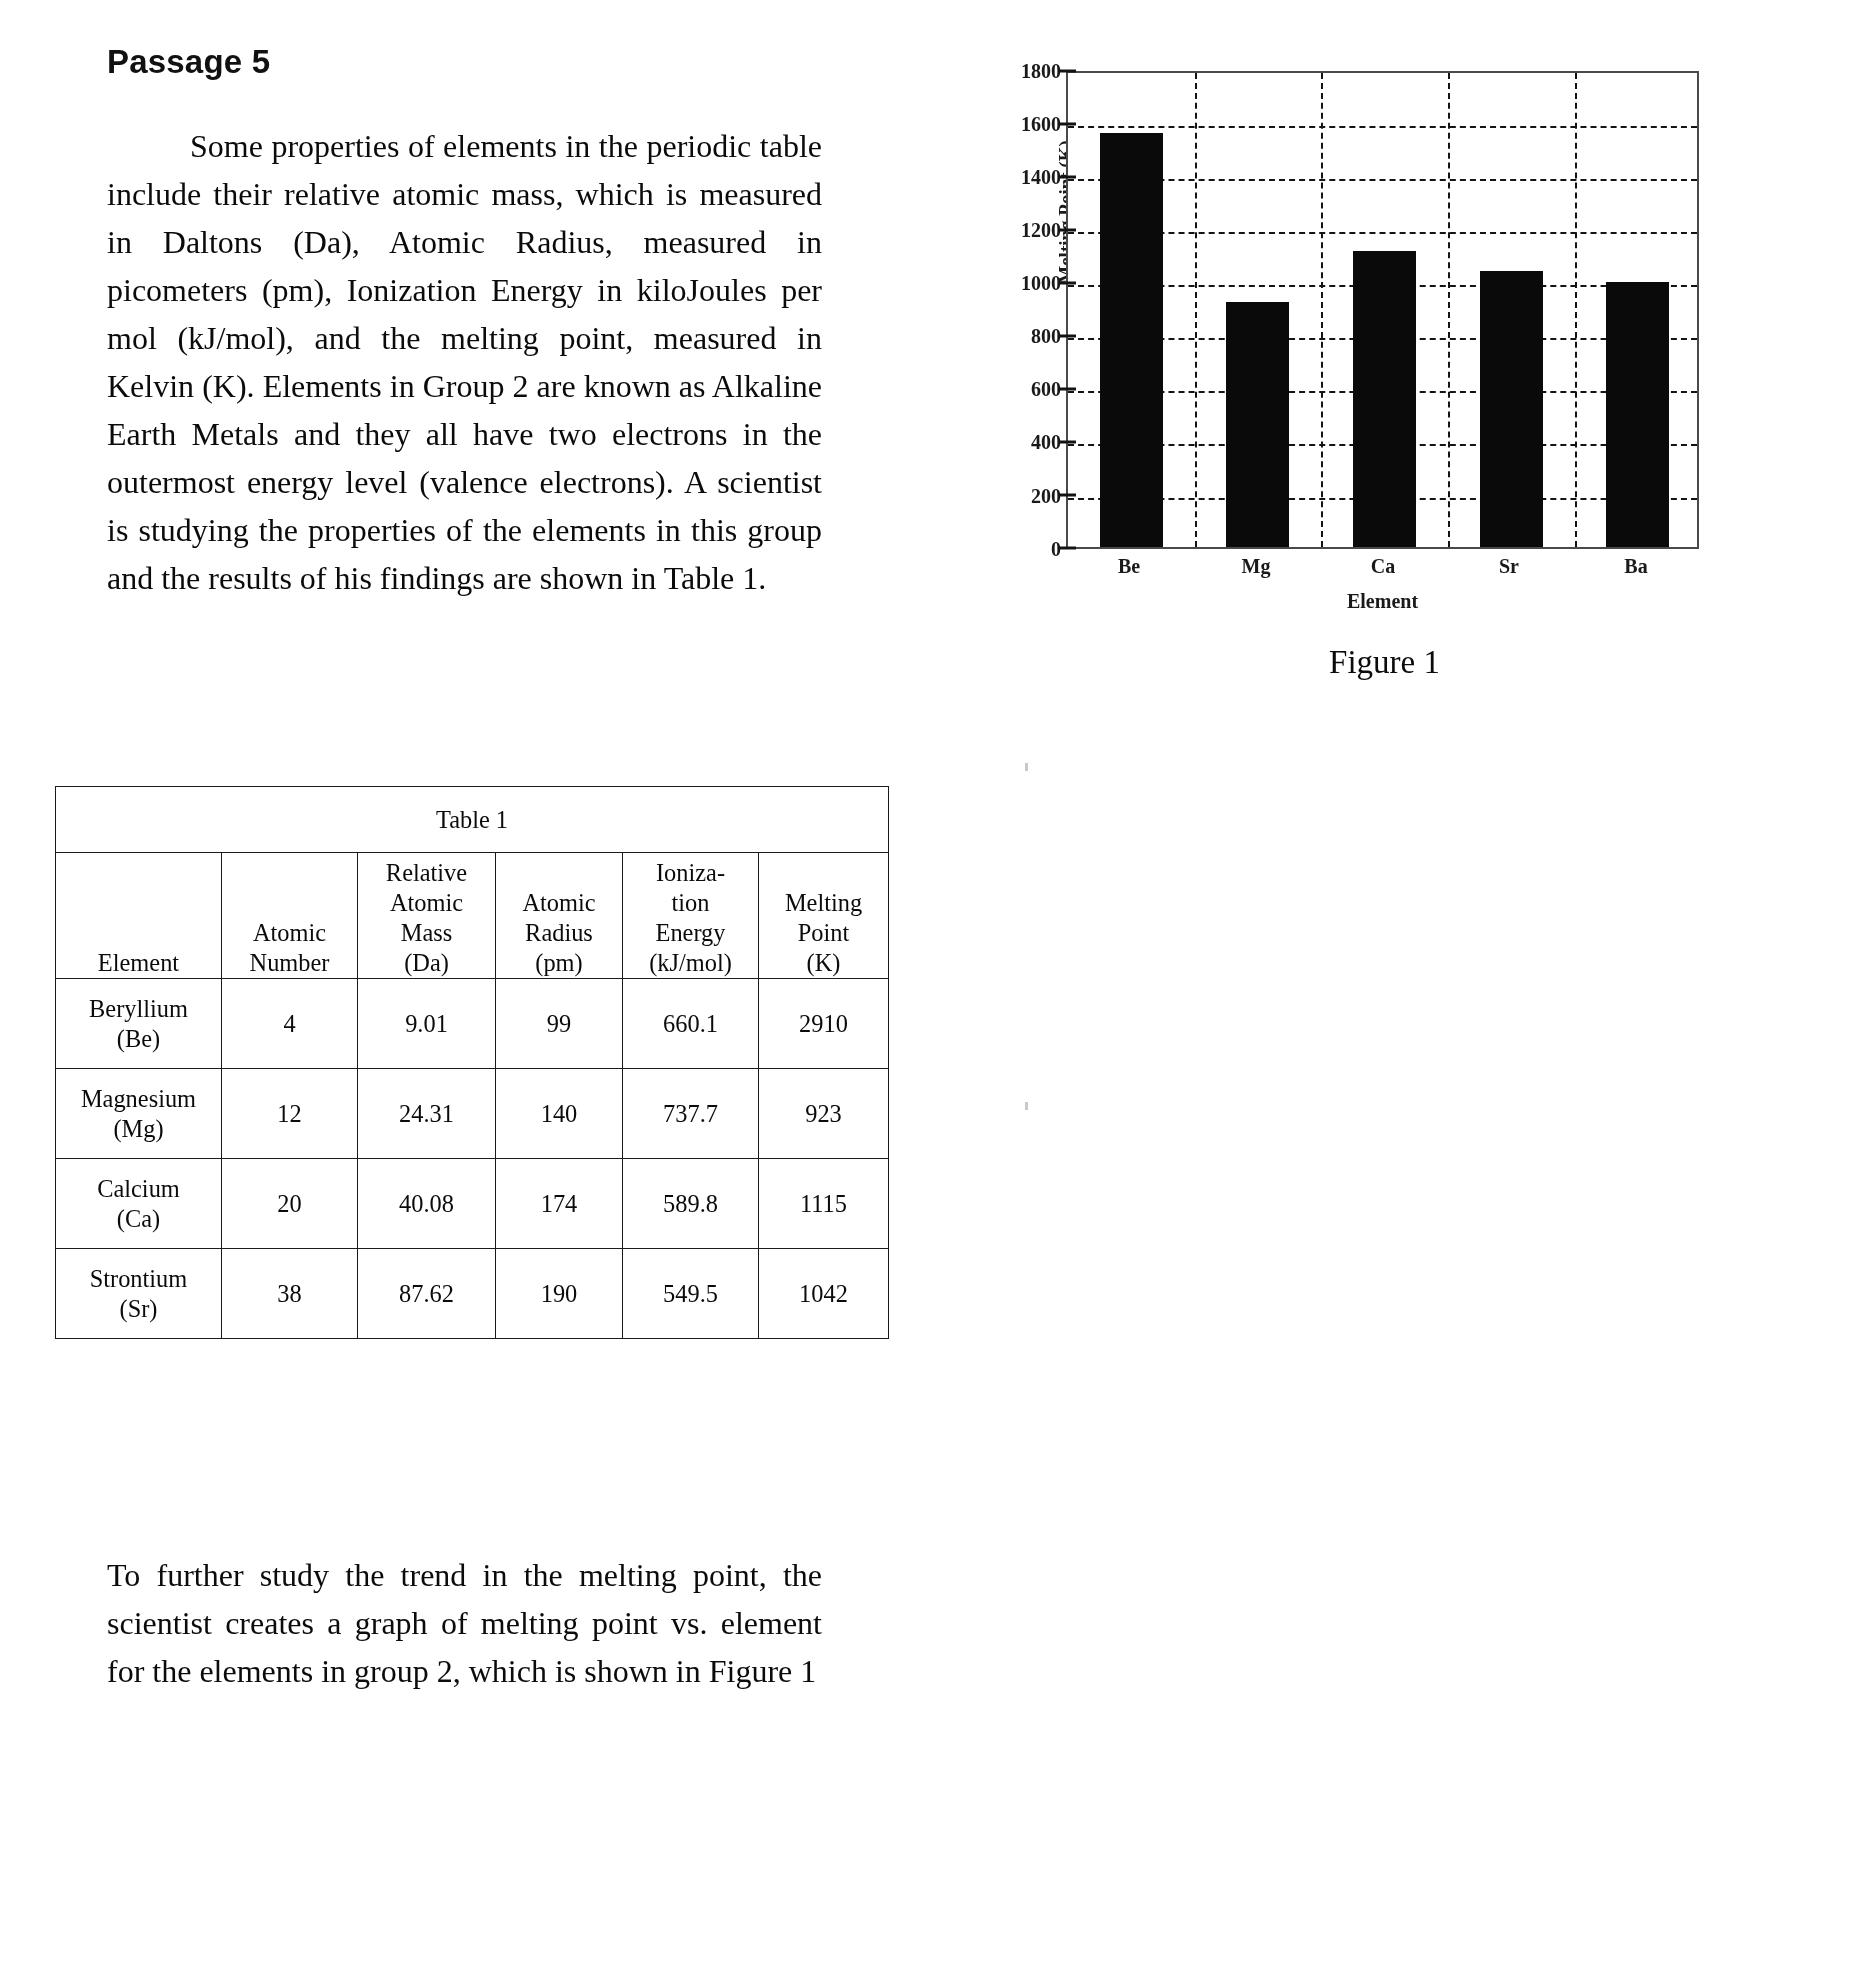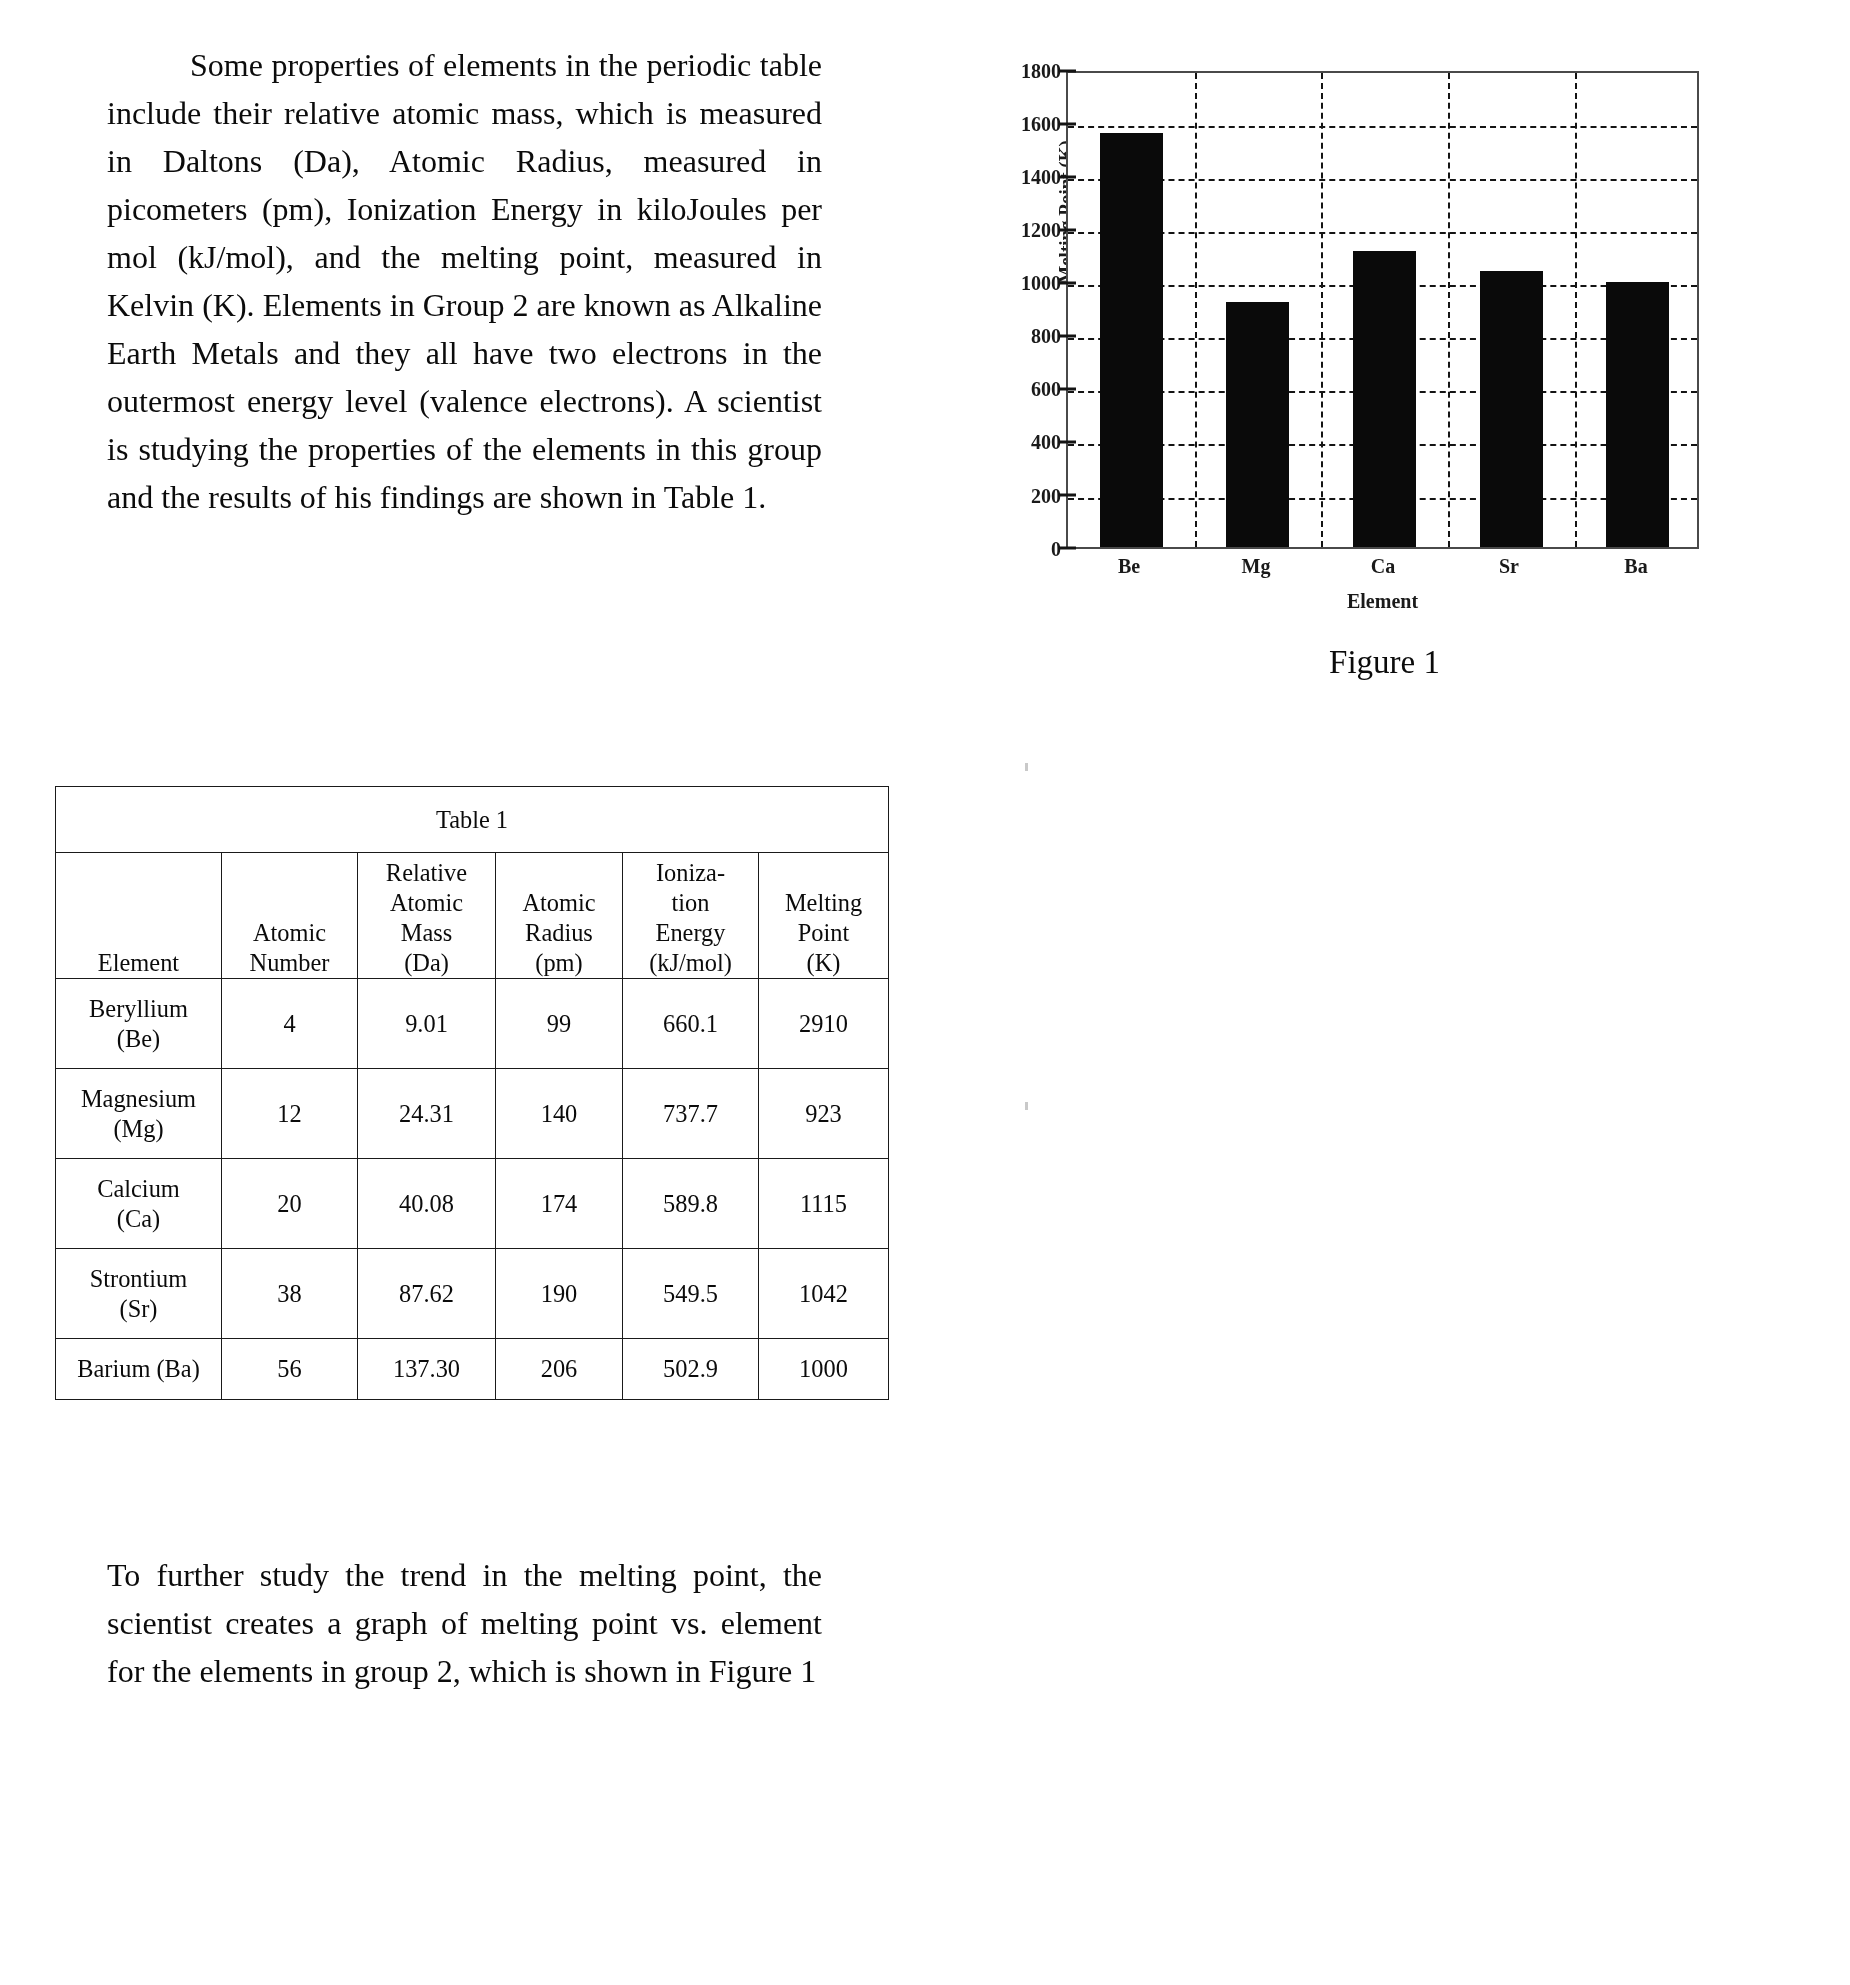--- a/index.html
+++ b/index.html
@@ -234,20 +234,21 @@
     position: absolute;
     width: 2.7px;
     height: 8.1px;
     background: #c9c9c9;
   }
 </style>
 </head>
 <body>
 
 <div id="left-column">
+  <h1 id="passage-heading">Passage 5</h1>
 
   <p id="intro-paragraph" class="body-para">Some properties of elements in the periodic table include their relative atomic mass, which is measured in Daltons (Da), Atomic Radius, measured in picometers (pm), Ionization Energy in kiloJoules per mol (kJ/mol), and the melting point, measured in Kelvin (K). Elements in Group 2 are known as Alkaline Earth Metals and they all have two electrons in the outermost energy level (valence electrons). A scientist is studying the properties of the elements in this group and the results of his findings are shown in Table 1.</p>
 </div>
 
 <div id="data-table-wrap">
   <table class="data-table">
     <colgroup>
       <col class="c-element">
         <col class="c-number">
         <col class="c-mass">
@@ -332,30 +333,20 @@
           <span>Strontium</span><br>
           <span>(Sr)</span>
         </td>
         <td class="body-cell">38</td>
         <td class="body-cell">87.62</td>
         <td class="body-cell">190</td>
         <td class="body-cell">549.5</td>
         <td class="body-cell">1042</td>
       </tr>
 
-      <tr class="row-last">
-        <td class="body-cell elem-cell">
-          <span>Barium (Ba)</span>
-        </td>
-        <td class="body-cell">56</td>
-        <td class="body-cell">137.30</td>
-        <td class="body-cell">206</td>
-        <td class="body-cell">502.9</td>
-        <td class="body-cell">1000</td>
-      </tr>
     </tbody>
   </table>
 </div>
 
 <p id="closing-paragraph">To further study the trend in the melting point, the scientist creates a graph of melting point vs. element for the elements in group 2, which is shown in Figure 1</p>
 
 <div id="figure-block">
   <div id="chart-area">
 
     <div id="y-axis-title">Melting Point (K)</div>

